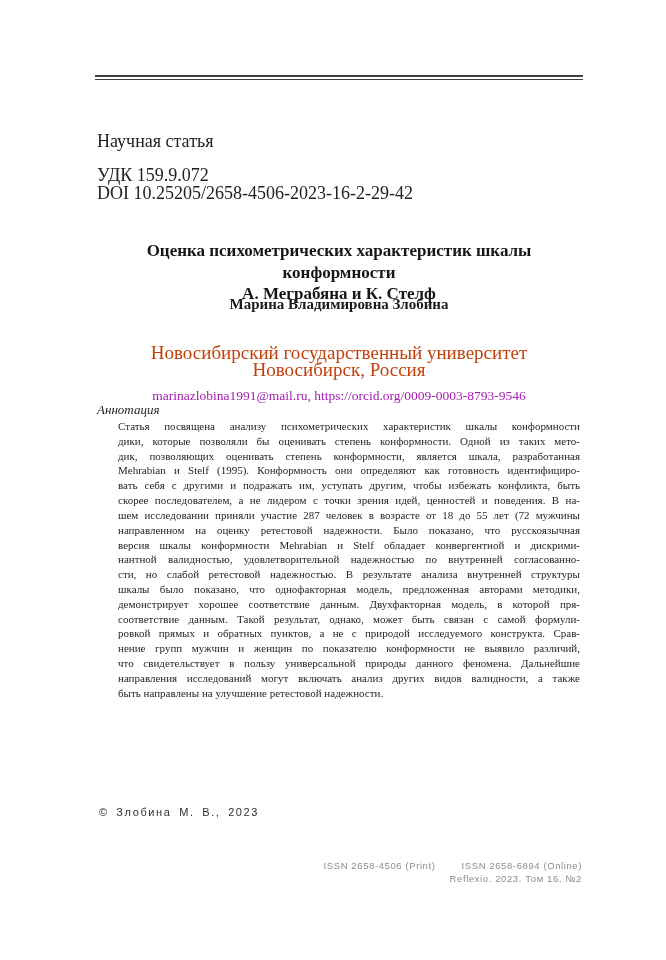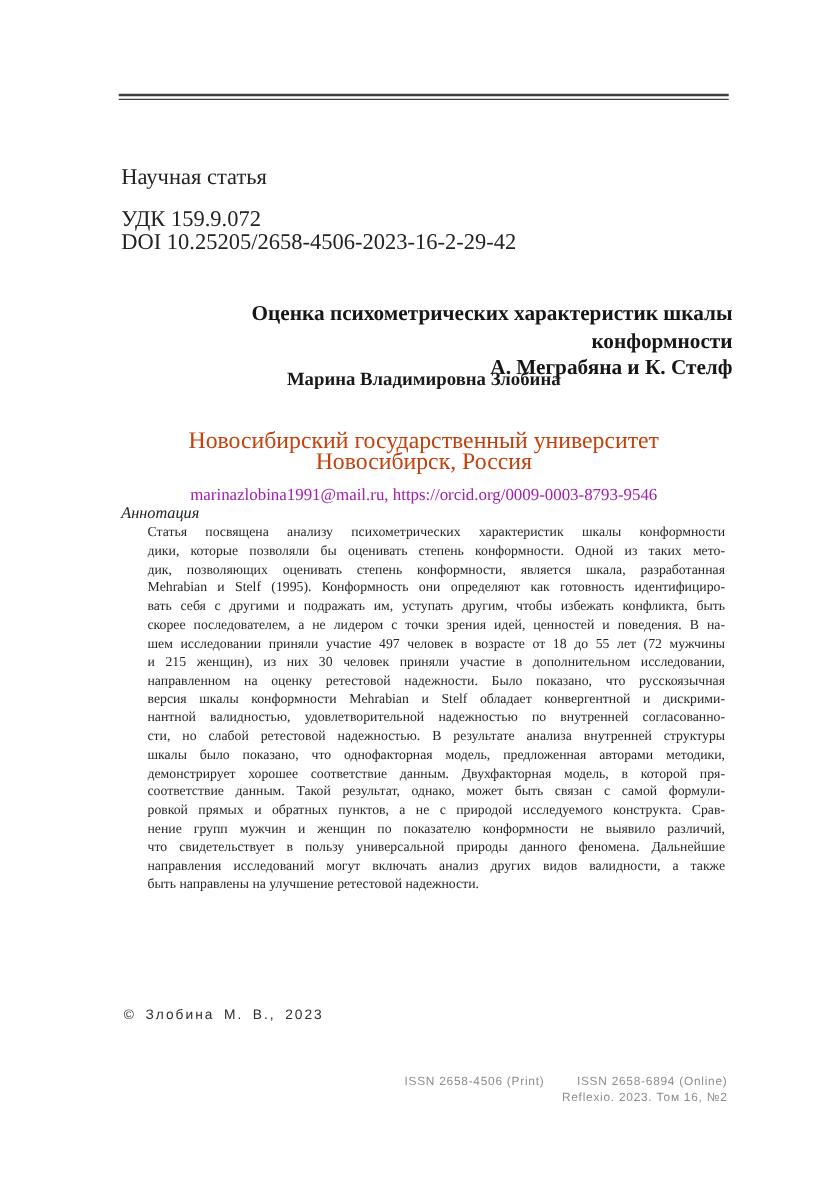--- a/index.html
+++ b/index.html
@@ -23,21 +23,21 @@
     border-top:2px solid #404040;border-bottom:1px solid #404040;
   }
   
   .meta-line{position:absolute;left:97px;font-size:18px;color:#222;}
   .article-type{top:131px;}
   .udc{top:165px;}
   .doi{top:183px;}
   
   .article-title{
     position:absolute;top:240px;left:92px;width:494px;
-    text-align:right;font-weight:bold;font-size:17px;line-height:21.5px;color:#161616;
+    text-align:center;font-weight:bold;font-size:17px;line-height:21.5px;color:#161616;
   }
   .author-name{
     position:absolute;top:296px;left:92px;width:494px;
     text-align:center;font-weight:bold;font-size:15px;color:#1a1a1a;
   }
   .affiliation-block{
     position:absolute;top:345px;left:92px;width:494px;
     text-align:center;font-size:19px;line-height:16.5px;color:#c2410c;
   }
   .contact-line{
@@ -104,22 +104,21 @@
 
   <div class="abstract-label">Аннотация</div>
 
   <div class="abstract-lines">
       <div class="abs-line">Статья посвящена анализу психометрических характеристик шкалы конформности</div>
       <div class="abs-line">дики, которые позволяли бы оценивать степень конформности. Одной из таких мето-</div>
       <div class="abs-line">дик, позволяющих оценивать степень конформности, является шкала, разработанная</div>
       <div class="abs-line">Mehrabian и Stelf (1995). Конформность они определяют как готовность идентифициро-</div>
       <div class="abs-line">вать себя с другими и подражать им, уступать другим, чтобы избежать конфликта, быть</div>
       <div class="abs-line">скорее последователем, а не лидером с точки зрения идей, ценностей и поведения. В на-</div>
-      <div class="abs-line">шем исследовании приняли участие 497 человек в возрасте от 18 до 55 лет (72 мужчины</div>
-      <div class="abs-line">и 215 женщин), из них 30 человек приняли участие в дополнительном исследовании,</div>
+      <div class="abs-line">шем исследовании приняли участие 287 человек в возрасте от 18 до 55 лет (72 мужчины</div>
       <div class="abs-line">направленном на оценку ретестовой надежности. Было показано, что русскоязычная</div>
       <div class="abs-line">версия шкалы конформности Mehrabian и Stelf обладает конвергентной и дискрими-</div>
       <div class="abs-line">нантной валидностью, удовлетворительной надежностью по внутренней согласованно-</div>
       <div class="abs-line">сти, но слабой ретестовой надежностью. В результате анализа внутренней структуры</div>
       <div class="abs-line">шкалы было показано, что однофакторная модель, предложенная авторами методики,</div>
       <div class="abs-line">демонстрирует хорошее соответствие данным. Двухфакторная модель, в которой пря-</div>
       <div class="abs-line">соответствие данным. Такой результат, однако, может быть связан с самой формули-</div>
       <div class="abs-line">ровкой прямых и обратных пунктов, а не с природой исследуемого конструкта. Срав-</div>
       <div class="abs-line">нение групп мужчин и женщин по показателю конформности не выявило различий,</div>
       <div class="abs-line">что свидетельствует в пользу универсальной природы данного феномена. Дальнейшие</div>

